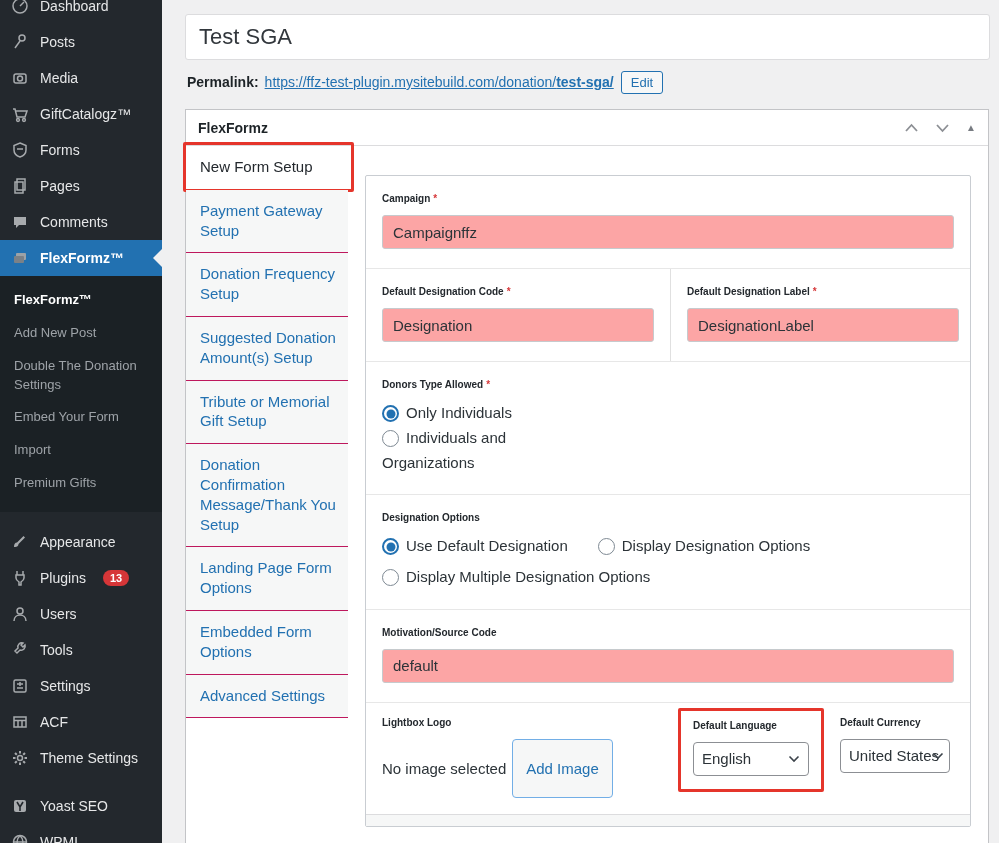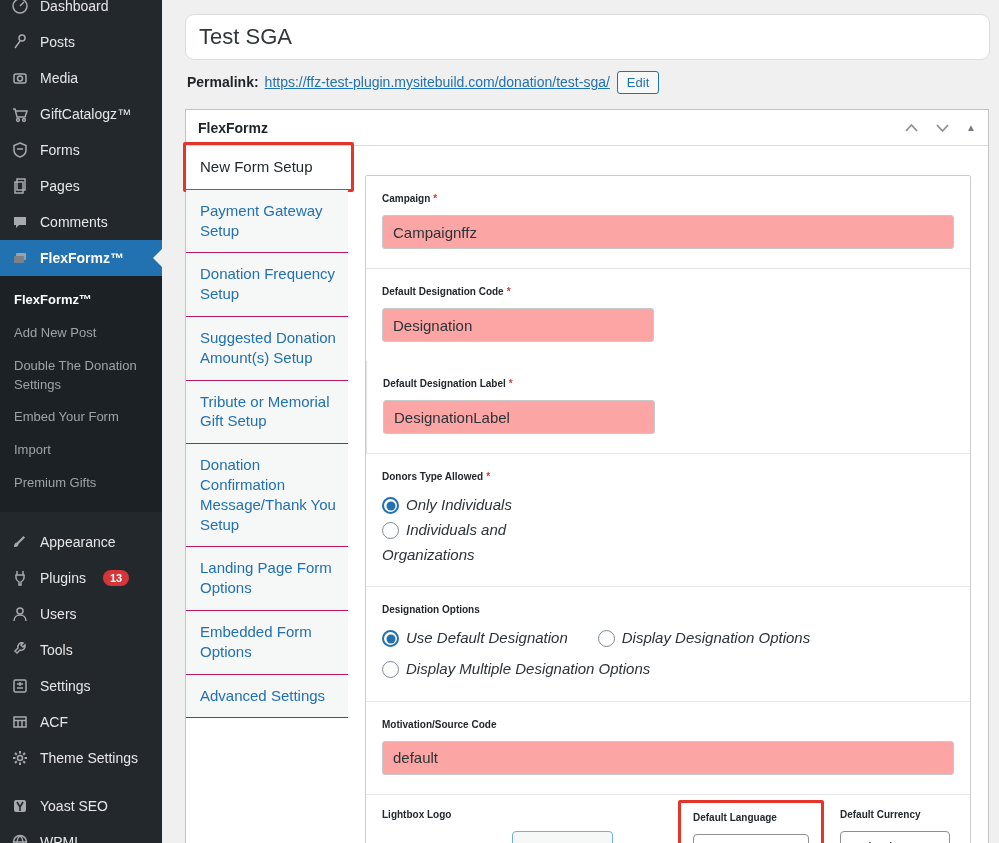--- a/index.html
+++ b/index.html
@@ -16,26 +16,26 @@
   .notch { position:absolute; right:0; top:50%; transform:translateY(-50%); width:0; height:0;
            border-top:9px solid transparent; border-bottom:9px solid transparent; border-right:9px solid #f0f0f1; }
   .submenu { background:#1b2125; padding:8px 0 12px 0; }
   .submenu-item { padding:7px 10px 7px 14px; font-size:13px; color:#9ea3a8; line-height:1.45; cursor:pointer; }
   .submenu-item.current { color:#fff; font-weight:bold; }
   .badge { background:#d63638; color:#fff; font-size:11px; font-weight:bold; border-radius:10px; padding:2px 7px; margin-left:7px; }
   .menu-gap { height:12px; }
 
   
   .main { position:absolute; left:162px; top:0; width:837px; height:843px; padding:14px 9px 0 23px; }
-  .title-box { width:805px; height:46px; background:#fff; border:1px solid #dcdcde; border-radius:9px;
+  .title-box { width:805px; height:46px; background:#fff; border:1px solid #dcdcde; border-radius:3px;
                font-size:22px; color:#32373c; padding:0 13px; display:block; font-family:"Liberation Sans",sans-serif; }
   .permalink-row { display:flex; align-items:center; margin:9px 0 0 2px; font-size:14px; color:#1d2327; height:26px; }
   .permalink-row .plabel { font-weight:bold; margin-right:6px; }
   .permalink-row a { color:#2271b1; text-decoration:underline; }
-  .permalink-row a .slug { font-weight:normal; }
+  .permalink-row a .slug { font-weight:bold; }
   .edit-btn { margin-left:7px; font-size:13px; color:#2271b1; background:#f6f7f7; border:1px solid #2271b1;
               border-radius:3px; padding:3px 9px; cursor:pointer; font-family:"Liberation Sans",sans-serif; }
 
   
   .metabox { margin-top:14px; width:804px; background:#fff; border:1px solid #c3c4c7; height:760px; }
   .mb-header { height:36px; display:flex; align-items:center; padding:0 12px; border-bottom:1px solid #dcdcde; }
   .mb-title { font-size:14px; font-weight:bold; color:#1d2327; flex:1; }
   .mb-controls { display:flex; align-items:center; gap:16px; }
   .mb-controls span { cursor:pointer; display:flex; align-items:center; }
   .mb-body { display:flex; align-items:flex-start; }
@@ -49,31 +49,31 @@
                       border:3px solid #e5352b; border-radius:2px; pointer-events:none; }
 
   
   .panel { margin:29px 16px 0 17px; width:606px; border:1px solid #c9cdd2; border-radius:2px; background:#fff; }
   .frow { padding:17px 16px 19px 16px; }
   .frow + .frow { border-top:1px solid #e7e7e7; }
   .flabel { font-size:10px; font-weight:bold; color:#23282d; margin-bottom:11px; }
   .req { color:#d63638; margin-left:3px; }
   .tinput { width:100%; height:34px; border:1px solid #c6cacd; border-radius:3px; padding:0 10px;
             font-size:15px; color:#2c3338; font-family:"Liberation Sans",sans-serif; background:#fca5a5; }
-  .two-col { display:flex; padding:0;flex-direction:column; }
+  .two-col { display:flex; padding:0; }
   .cell { padding:17px 16px 19px 16px; flex:1; }
   .cell.divided { border-left:1px solid #e0e0e0; }
   .tinput.short { width:272px; }
 
   .radio { display:inline-block; width:17px; height:17px; border-radius:50%; border:1px solid #7e8993;
            background:#fff; vertical-align:-4px; margin-right:7px; position:relative; cursor:pointer; flex-shrink:0; }
   .radio.checked { border:2px solid #2271b1; }
   .radio.checked::after { content:""; position:absolute; left:50%; top:50%; transform:translate(-50%,-50%);
                           width:9px; height:9px; border-radius:50%; background:#2271b1; }
-  .opt { font-size:15px; color:#2c3338; line-height:1.65;font-style:italic; }
+  .opt { font-size:15px; color:#2c3338; line-height:1.65; }
   .opt-wrap { width:160px; }
   .opt-line { display:flex; flex-wrap:wrap; gap:6px 30px; }
 
   
   .bottom-row { display:flex; padding:0; }
   .bcell { padding:14px 10px 16px 16px; }
   .status-text { font-size:15px; color:#2c3338; }
   .add-image-btn { font-size:15px; color:#2271b1; background:#f6f7f7; border:1px solid #72aee6; border-radius:4px;
                    padding:20px 13px; margin-left:6px; cursor:pointer; font-family:"Liberation Sans",sans-serif; }
   .fake-select { border:1px solid #8c8f94; border-radius:4px; background:#fff; height:34px; display:flex;

